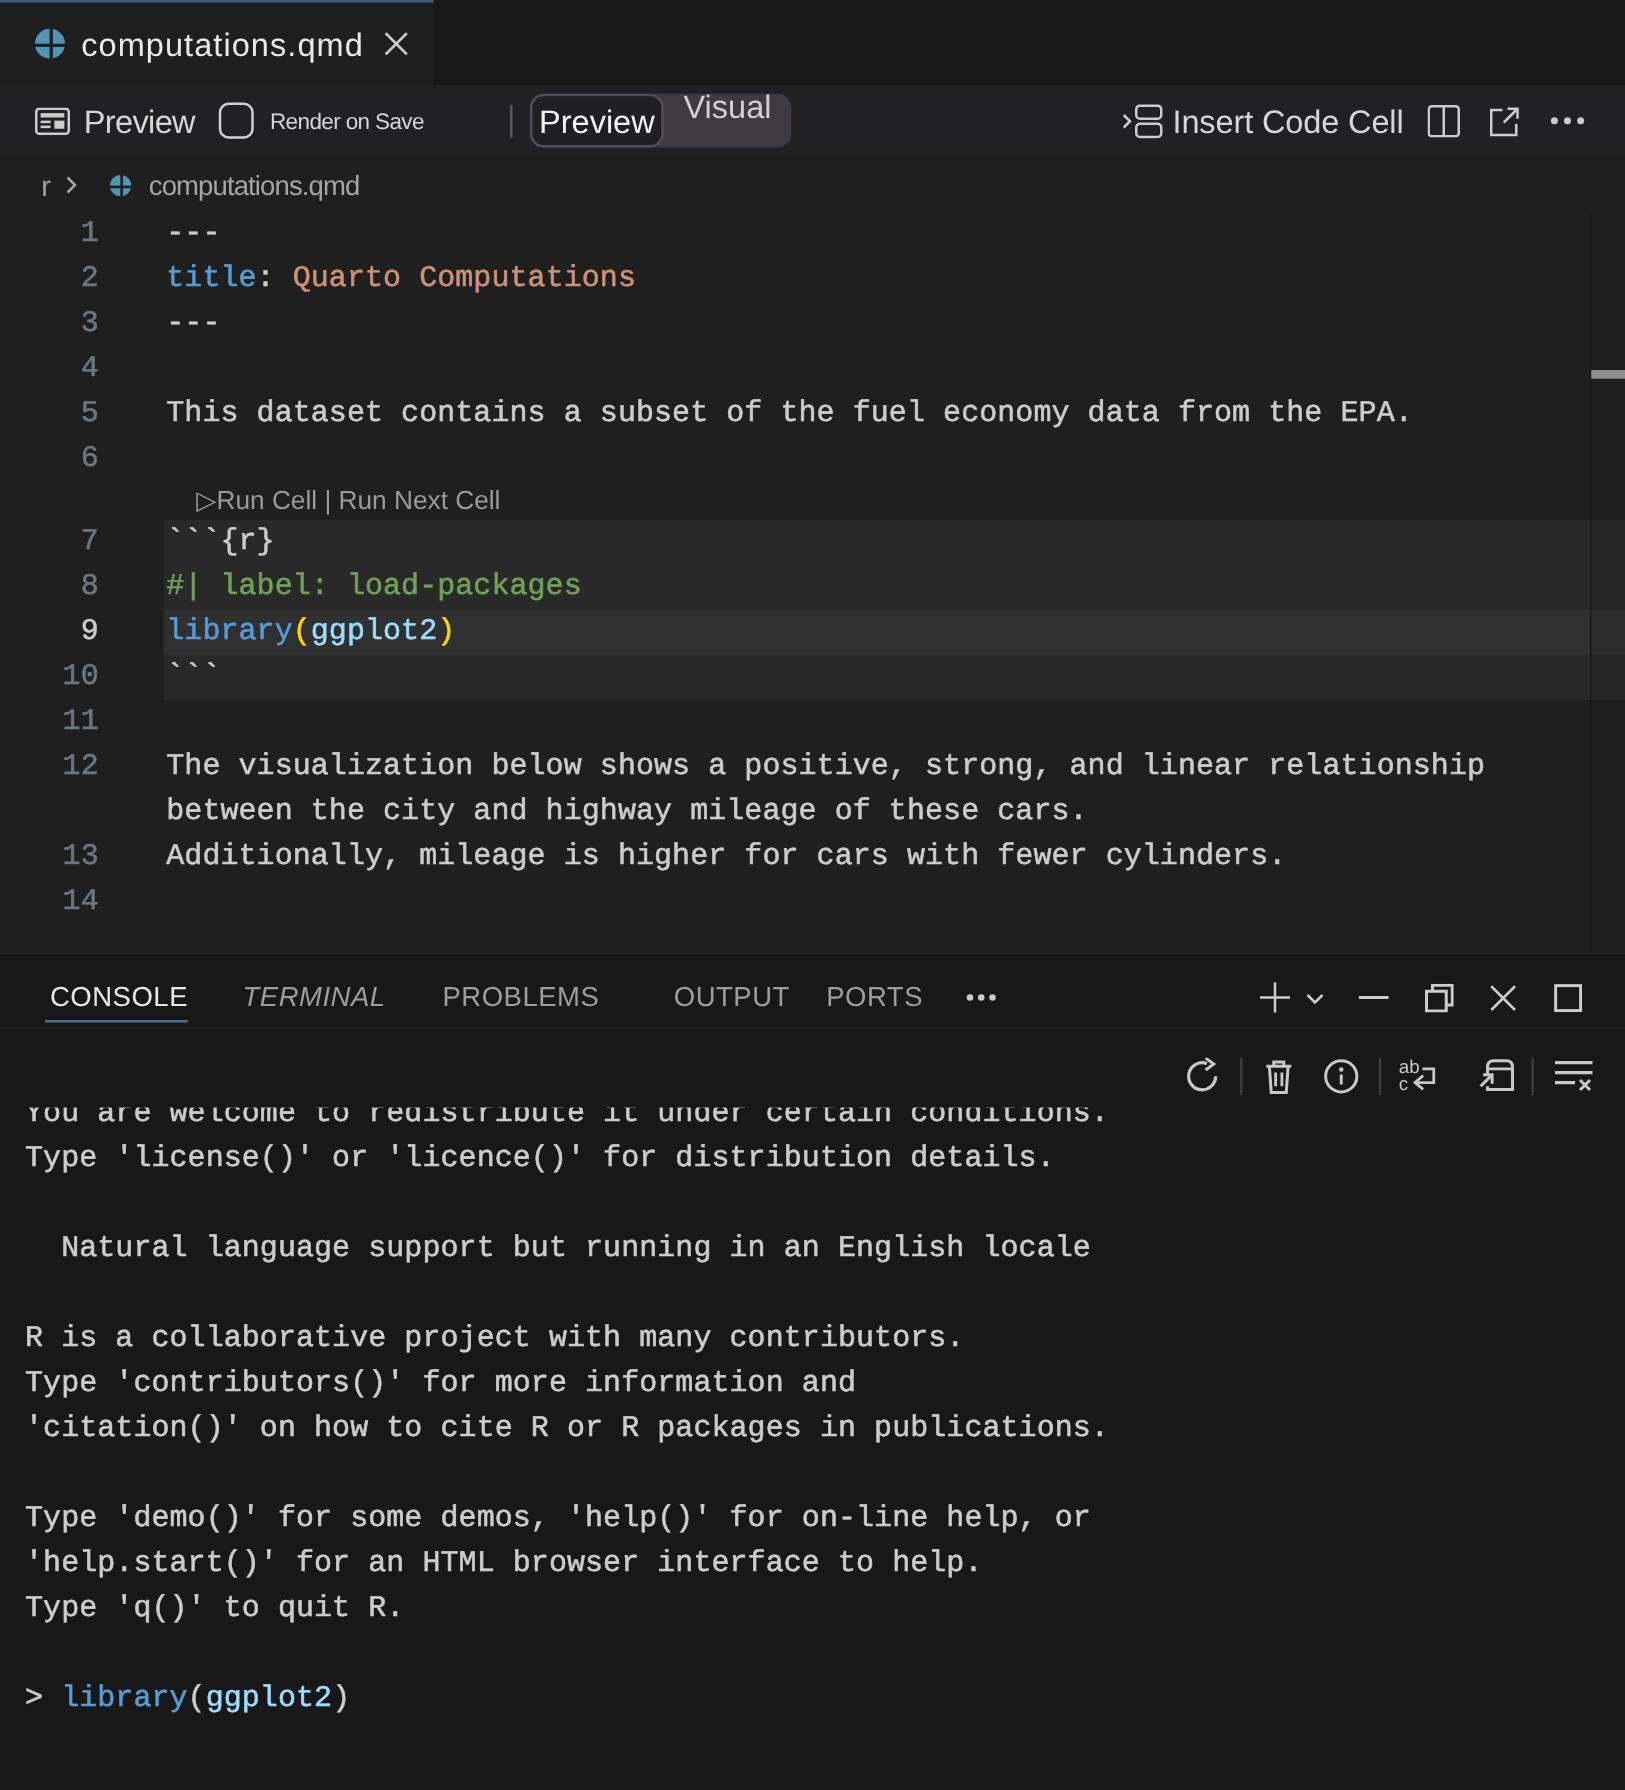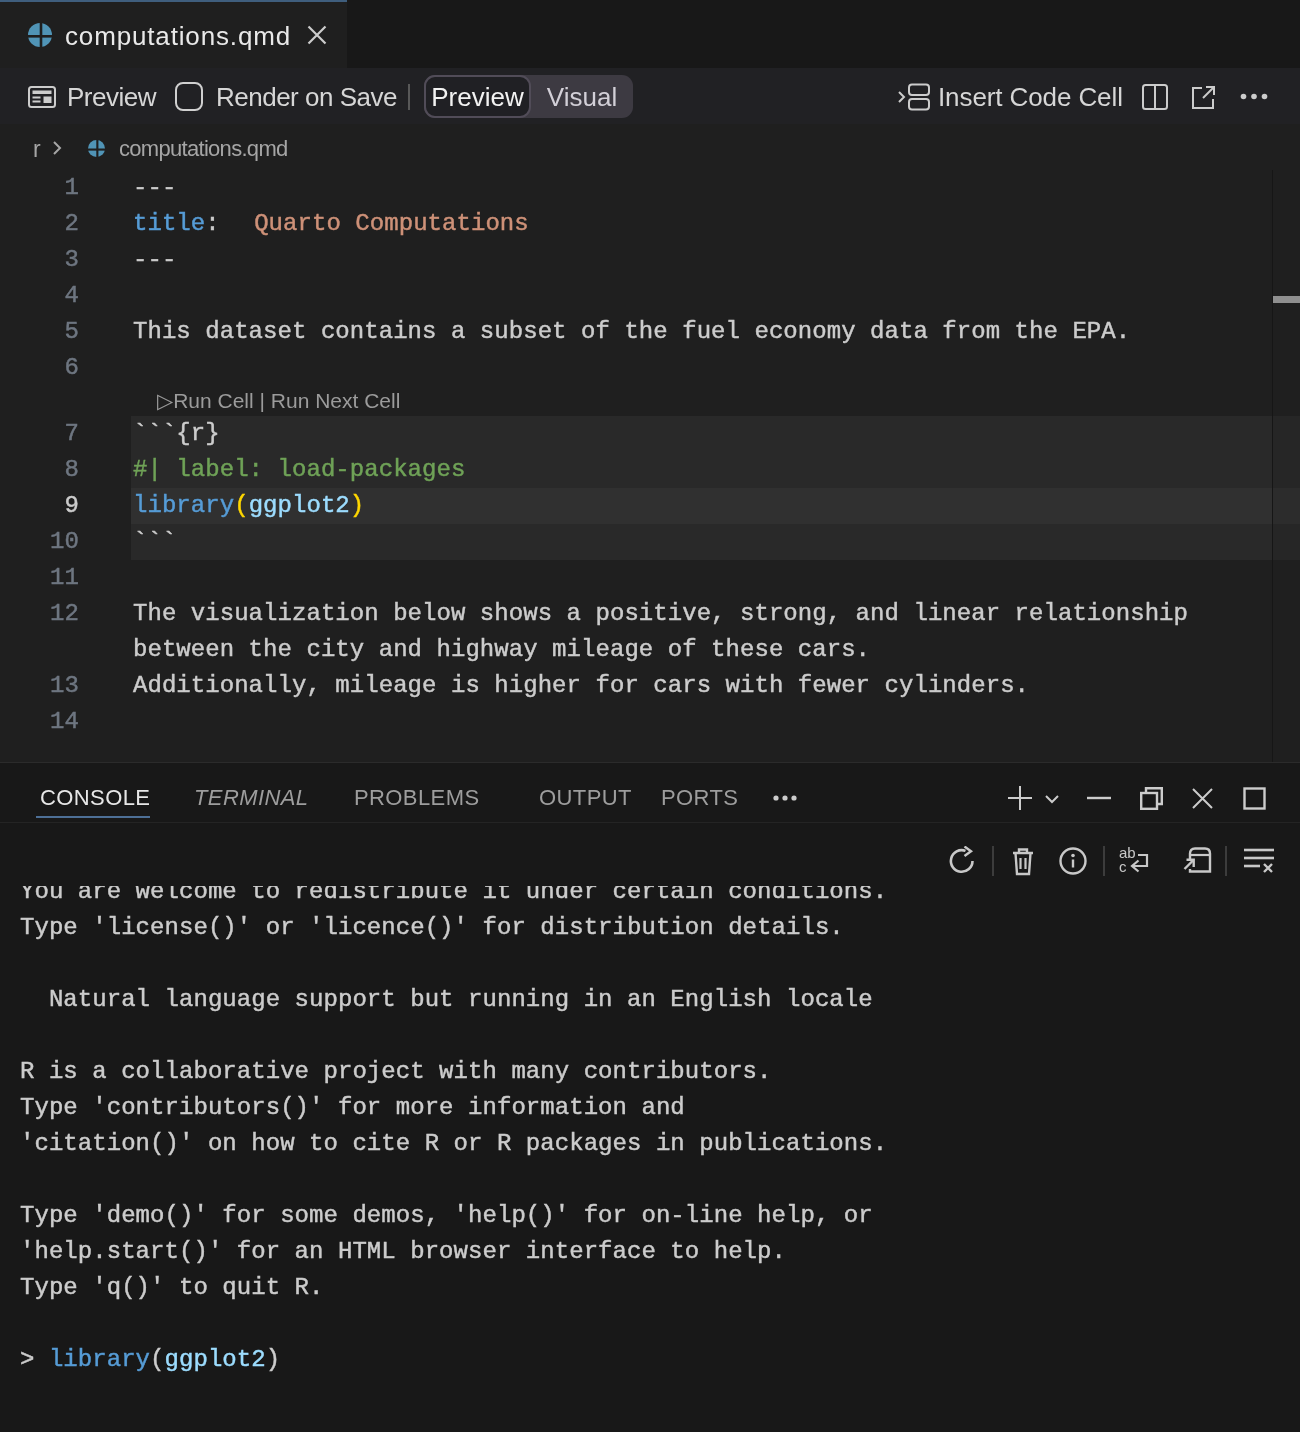--- a/index.html
+++ b/index.html
@@ -29,28 +29,28 @@
   <svg class="r" style="left:28px;top:86px;" width="28" height="22" viewBox="0 0 28 22">
     <rect x="1" y="1" width="26" height="20" rx="2.5" fill="none" stroke="#cccccc" stroke-width="2"></rect>
     <rect x="4.5" y="4.5" width="19" height="3.5" fill="#cccccc"></rect>
     <rect x="4.5" y="10.5" width="8" height="2" fill="#cccccc"></rect>
     <rect x="4.5" y="14.5" width="8" height="2" fill="#cccccc"></rect>
     <rect x="15.5" y="10.5" width="8" height="6.5" fill="#cccccc"></rect>
   </svg>
   <div class="r" style="left:67px;top:82px;height:30px;line-height:30px;font-size:26px;letter-spacing:-0.5px;color:#d6d6d6;">Preview</div>
 
   <div class="r" style="left:175px;top:82px;width:28px;height:29px;border:2.5px solid #d0d0d0;border-radius:8px;box-sizing:border-box;"></div>
-  <div class="r" style="left:216px;top:82px;height:30px;line-height:30px;font-size:26px;letter-spacing:-0.5px;color:#d6d6d6;">Render on Save</div>
+  <div class="r" style="left:216px;top:82px;height:30px;line-height:30px;font-size:18px;letter-spacing:-0.5px;color:#d6d6d6;">Render on Save</div>
 
   <div class="r" style="left:408px;top:84px;width:2px;height:26px;background:#585858;"></div>
 
   <div class="r" style="left:424px;top:75px;width:209px;height:43px;background:#3d3a42;border-radius:11px;"></div>
   <div class="r" style="left:424px;top:75px;width:107px;height:43px;background:#202024;border:2px solid #514c58;border-radius:11px;box-sizing:border-box;"></div>
   <div class="r" style="left:424px;top:82px;width:107px;height:30px;line-height:30px;font-size:26px;color:#f2f2f2;text-align:center;">Preview</div>
-  <div class="r" style="left:531px;top:82px;width:102px;height:30px;line-height:30px;font-size:26px;color:#d2cfd7;text-align:center;">Visual</div>
+  <div class="r" style="left:531px;top:70px;width:102px;height:30px;line-height:30px;font-size:26px;color:#d2cfd7;text-align:center;">Visual</div>
 
   <svg class="r" style="left:897px;top:83px;" width="34" height="28" viewBox="0 0 34 28">
     <path d="M2 9 L7 14 L2 19" stroke="#cccccc" stroke-width="2" fill="none"></path>
     <rect x="12" y="1.5" width="20" height="10.5" rx="3" fill="none" stroke="#cccccc" stroke-width="2"></rect>
     <rect x="12" y="16" width="20" height="10.5" rx="3" fill="none" stroke="#cccccc" stroke-width="2"></rect>
   </svg>
   <div class="r" style="left:938px;top:82px;height:30px;line-height:30px;font-size:26px;letter-spacing:-0.1px;color:#d6d6d6;">Insert Code Cell</div>
 
   <svg class="r" style="left:1142px;top:84px;" width="26" height="26" viewBox="0 0 26 26">
     <rect x="1" y="1" width="24" height="24" rx="2.5" fill="none" stroke="#cccccc" stroke-width="2"></rect>
@@ -99,21 +99,21 @@
 10
 11
 12
 
 13
 14</div>
 
   <div class="r" style="left:133px;top:386px;height:30px;line-height:30px;font-size:21px;color:#9b9b9b;padding-left:24px;">▷Run Cell | Run Next Cell</div>
 
   <div class="r mono" style="left:133px;top:170px;line-height:36px;color:#cccccc;">---
-<span style="color:#569cd6;margin-top:44px;">title</span>: <span style="color:#ce9178;margin-left:20px;">Quarto Computations</span>
+<span style="color:#569cd6;margin-top:44px;">title</span>: <span style="color:#ce9178;">Quarto Computations</span>
 ---
 
 This dataset contains a subset of the fuel economy data from the EPA.</div>
   <div class="r mono" style="left:133px;top:416px;line-height:36px;color:#cccccc;">```{r}
 <span style="color:#6fa257;">#| label: load-packages</span>
 <span style="color:#569cd6;">library</span><span style="color:#ffd700;">(</span><span style="color:#9cdcfe;">ggplot2</span><span style="color:#ffd700;">)</span>
 ```
 
 The visualization below shows a positive, strong, and linear relationship
 between the city and highway mileage of these cars.

